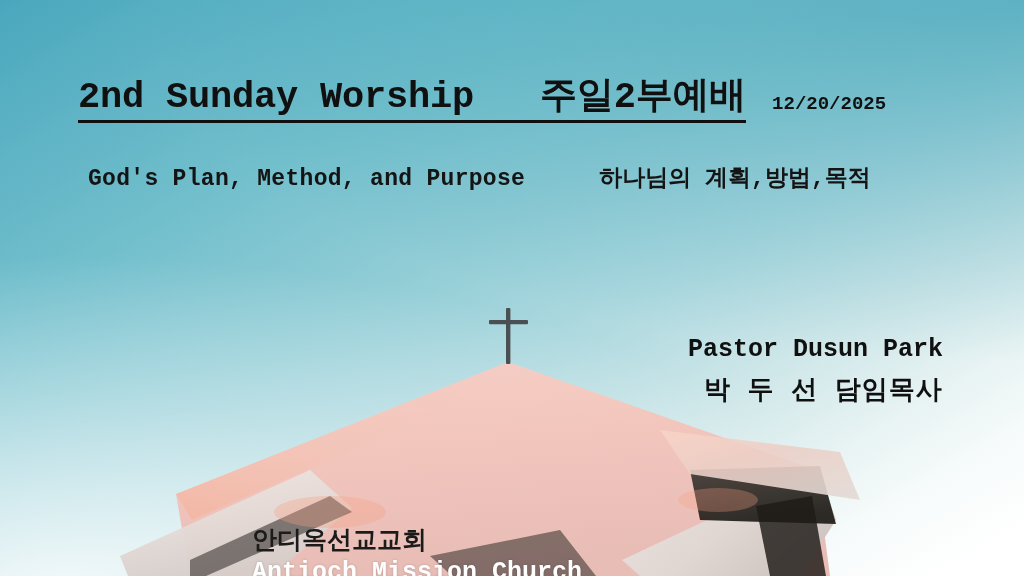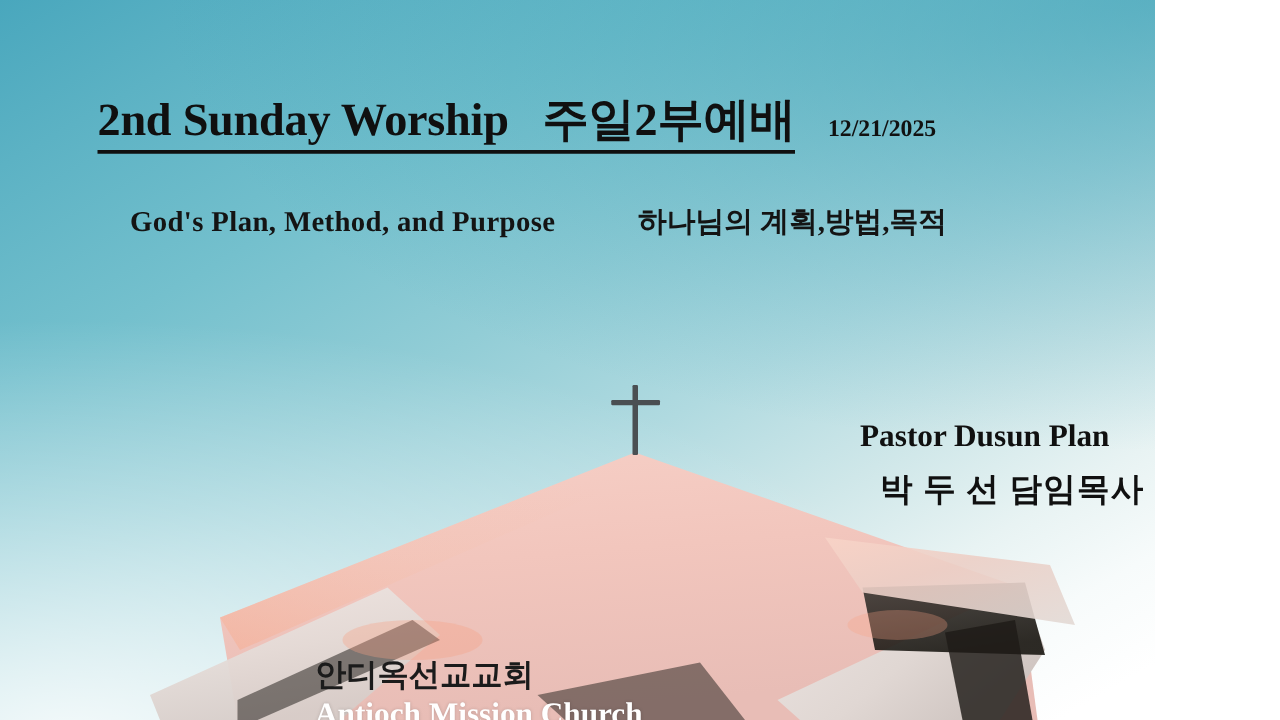--- a/index.html
+++ b/index.html
@@ -2,24 +2,24 @@
 <html><head>
 <meta charset="utf-8">
 <style>
   html, body {
     margin: 0;
     padding: 0;
     background: #ffffff;
   }
   #slide {
     position: relative;
-    width: 924px;
+    width: 1024px;
     height: 576px;
     overflow: hidden;
-    font-family: Liberation Serif, serif;
+    font-family: Liberation Mono, monospace;
     background:
       linear-gradient(150deg,
         #49a7bd 0%,
         #5cb2c4 12%,
         #74c0cd 28%,
         #92cdd6 44%,
         #b0dae0 58%,
         #cfe7e9 70%,
         #e8f3f3 80%,
         #f7fbfb 88%,
@@ -68,21 +68,21 @@
   .title-date {
     font-size: 19px;
     font-weight: bold;
     color: #111111;
     white-space: nowrap;
     padding-bottom: 8px;
   }
 
   .subtitle-1 {
     position: absolute;
-    left: 104px;
+    left: 88px;
     top: 162px;
     font-size: 23px;
     font-weight: bold;
     color: #141414;
     white-space: nowrap;
     letter-spacing: 0.3px;
   }
   .subtitle-1 .kr {
     margin-left: 60px;
     letter-spacing: 0px;
@@ -218,31 +218,31 @@
       <rect x="489" y="320" width="39" height="4.2" rx="1"></rect>
     </g>
   </svg>
 
   <div class="title-row">
     <div class="title-main">
       <span>2nd Sunday Worship</span>
       &nbsp;
       <span>주일2부예배</span>
     </div>
-    <div class="title-date">12/21/2025</div>
+    <div class="title-date">12/20/2025</div>
   </div>
 
   <div class="subtitle-1">
     <span>God's Plan, Method, and Purpose</span>
     <span class="kr">하나님의 계획,방법,목적</span>
   </div>
 
 
   <div class="pastor-block">
-    <div class="pastor-en">Pastor Dusun Plan</div>
+    <div class="pastor-en">Pastor Dusun Park</div>
     <div class="pastor-kr">박 두 선 담임목사</div>
   </div>
 
   <div class="church-name">
     <span class="church-name-kr">안디옥선교교회</span>
     <span class="church-name-en">Antioch Mission Church</span>
   </div>
 
 </div>
 

